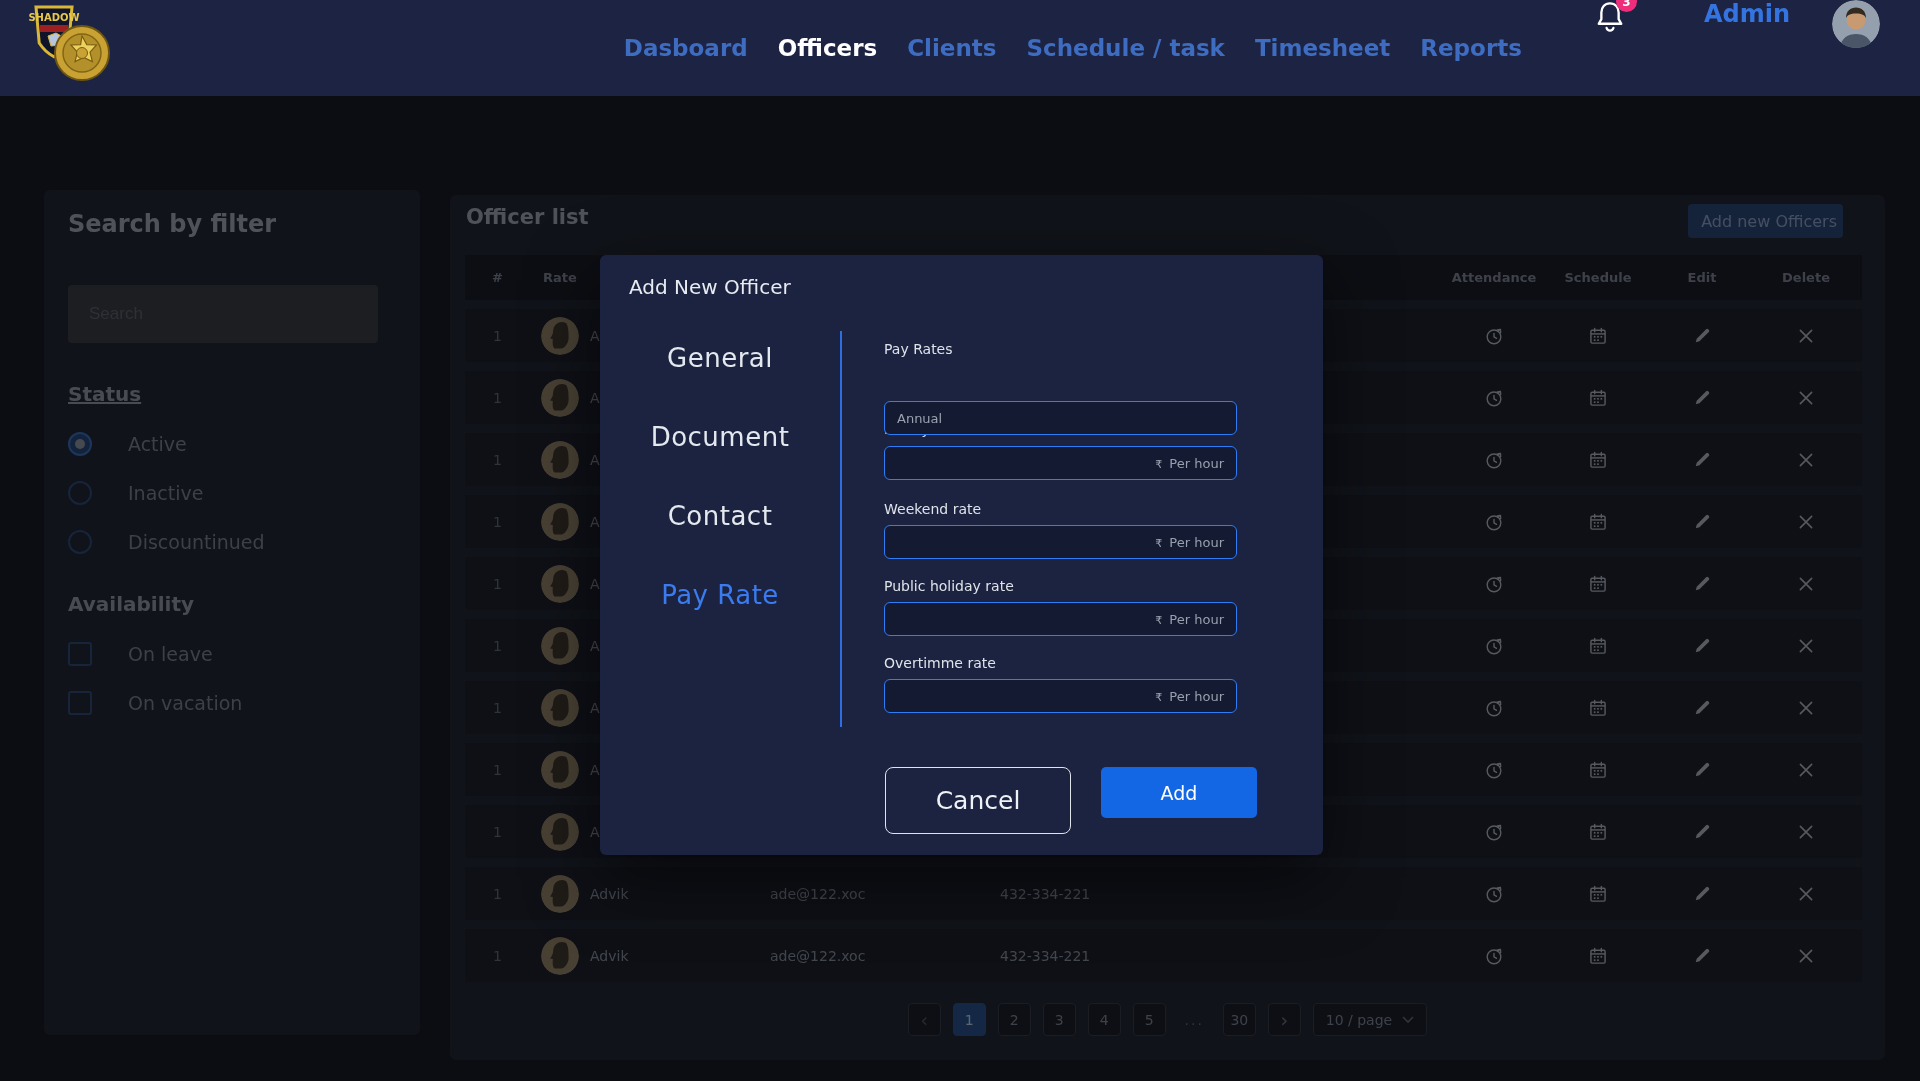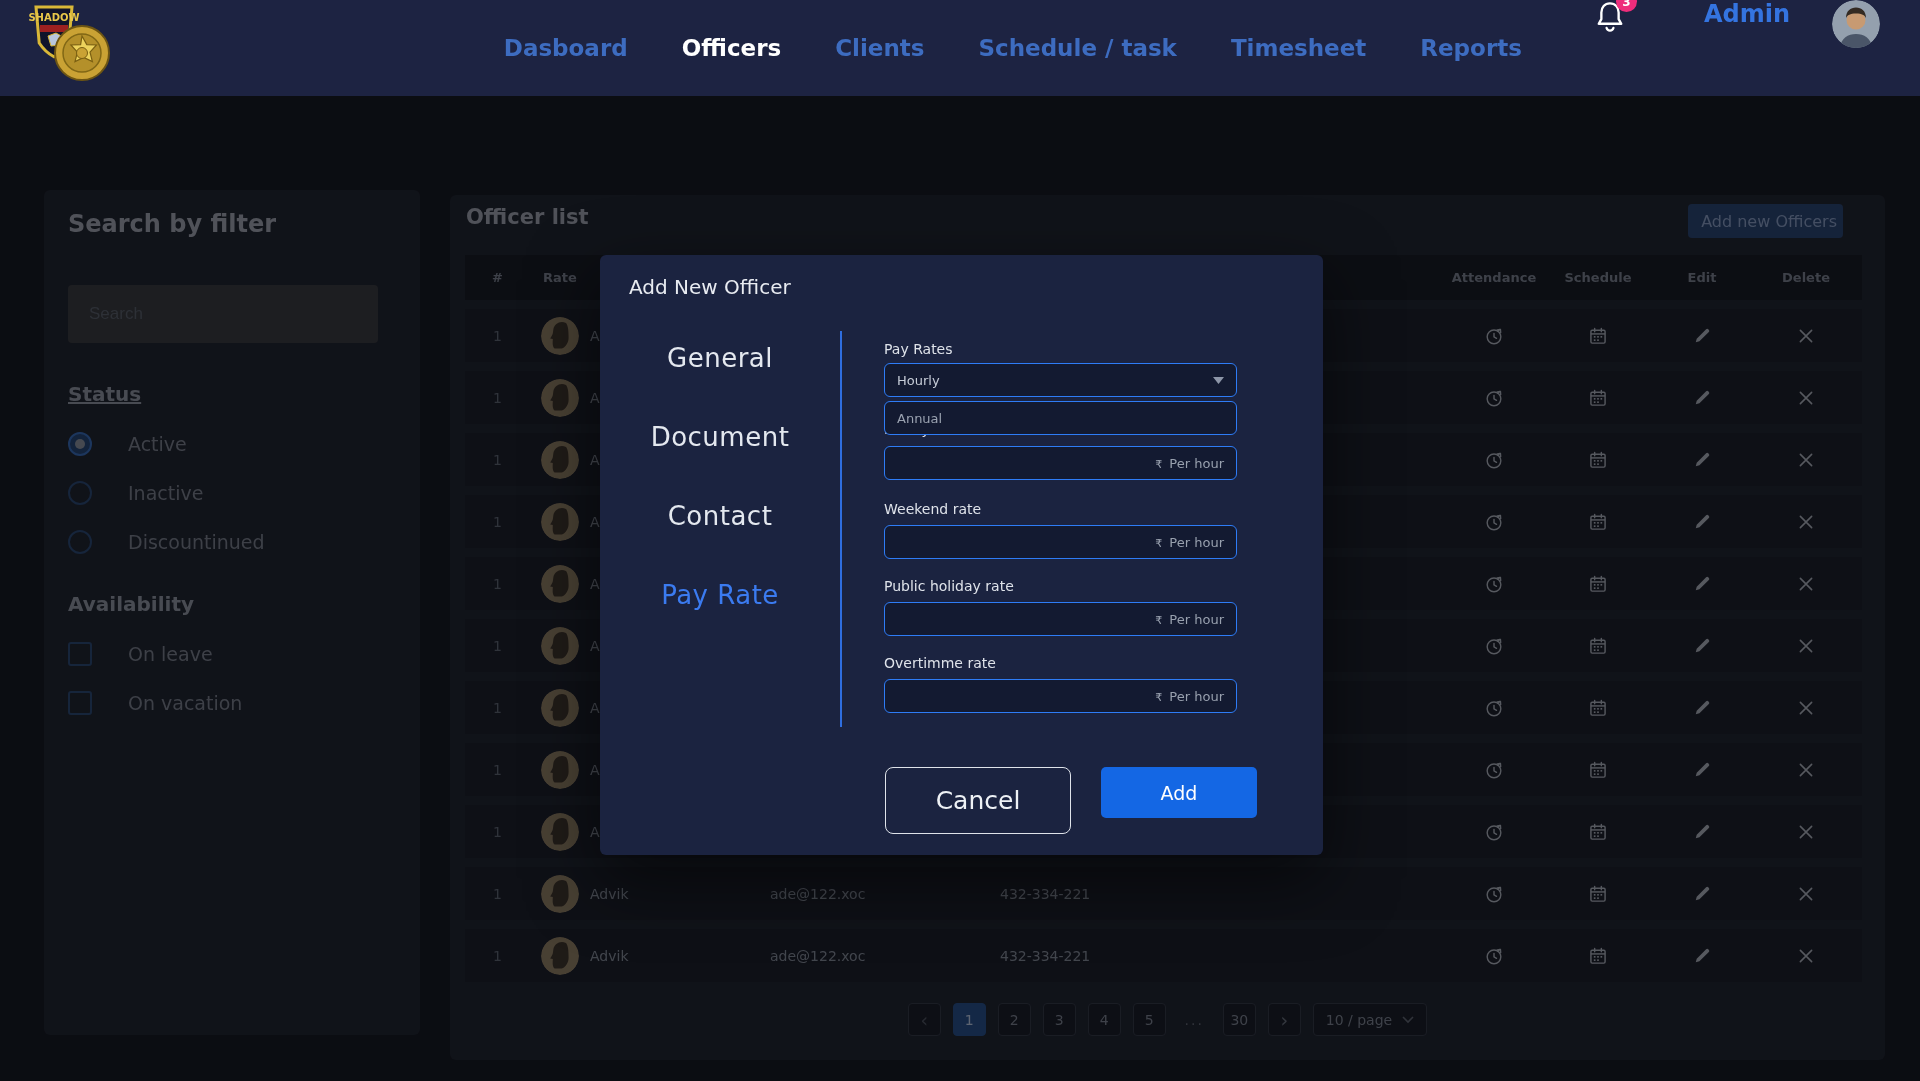--- a/index.html
+++ b/index.html
@@ -5,21 +5,21 @@
   html,body{margin:0;padding:0;background:#000;}
   *{box-sizing:border-box;}
   .stage{position:relative;width:1920px;height:1081px;overflow:hidden;
          background:#17181d;font-family:"DejaVu Sans","Liberation Sans",sans-serif;}
 
   
   .navbar{position:absolute;left:0;top:0;width:1920px;height:96px;
           background:var(--nav-bg,#1d2342);display:flex;
           padding:0 40px 0 26px;z-index:30;}
   .logo{width:86px;height:84px;flex:0 0 auto;cursor:pointer;}
-  .nav-links{display:flex;gap:54px;margin-left:auto;margin-right:72px;align-items:center;}
+  .nav-links{display:flex;gap:30px;margin-left:auto;margin-right:72px;align-items:center;}
   .nav-link{font-size:23px;font-weight:700;color:var(--nav-link,#3d6cc0);cursor:pointer;white-space:nowrap;}
   .nav-link.active{color:#ffffff;}
   .bell-wrap{position:relative;margin-right:78px;cursor:pointer;}
   .badge{position:absolute;top:-9px;right:-11px;min-width:21px;height:21px;border-radius:11px;
          background:var(--badge,#ee2d7b);color:#fff;font-size:12px;font-weight:700;
          display:flex;align-items:center;justify-content:center;padding:0 4px;}
   .admin{font-size:24px;font-weight:700;color:var(--admin-link,#3474e0);margin-right:42px;cursor:pointer;}
   .nav-avatar{width:48px;height:48px;border-radius:50%;overflow:hidden;flex:0 0 auto;cursor:pointer;}
 
   
@@ -747,26 +747,20 @@
     <div class="modal-tabs">
 
     <div class="modal-tab">General</div>
         <div class="modal-tab">Document</div>
         <div class="modal-tab">Contact</div>
         <div class="modal-tab active">Pay Rate</div>
       </div>
     <div class="modal-divider"></div>
 
     <div class="f-label" style="top:86px;">Pay Rates</div>
-    <div class="f-box" style="top:108px;">
-      <span class="sel-text">Hourly</span>
-      <svg class="caret" width="11" height="7" viewBox="0 0 11 7">
-        <path d="M0 0h11L5.5 7z" fill="#8d96a8"></path>
-      </svg>
-    </div>
     <div class="f-box opt-panel" style="top:146px;">
       <span class="opt-text">Annual</span>
     </div>
 
     <div class="f-label" style="top:166px;">Hourly rate</div>
     <div class="f-field" style="top:191px;">
       <input type="text" style="">
       <span class="suffix">
           <span class="cur">₹</span>
           <span class="per">Per hour</span>

